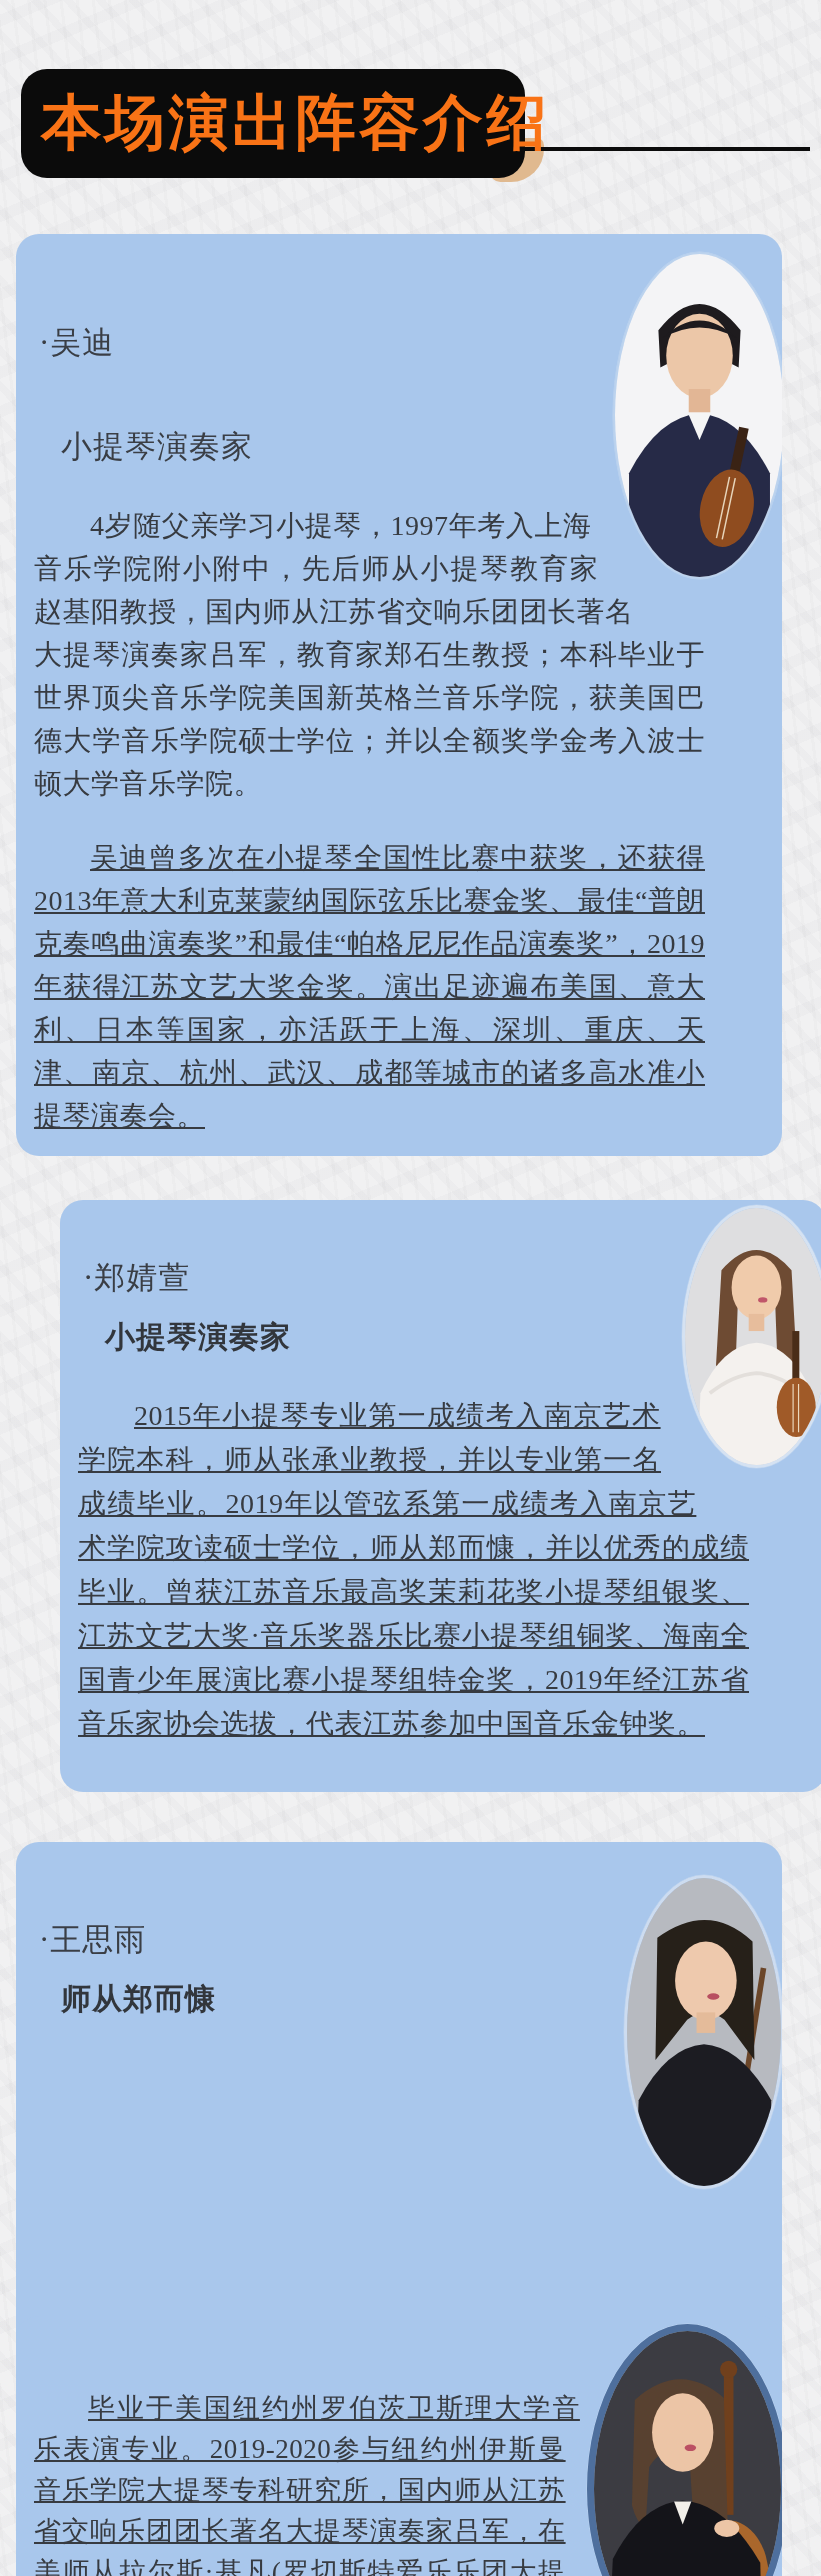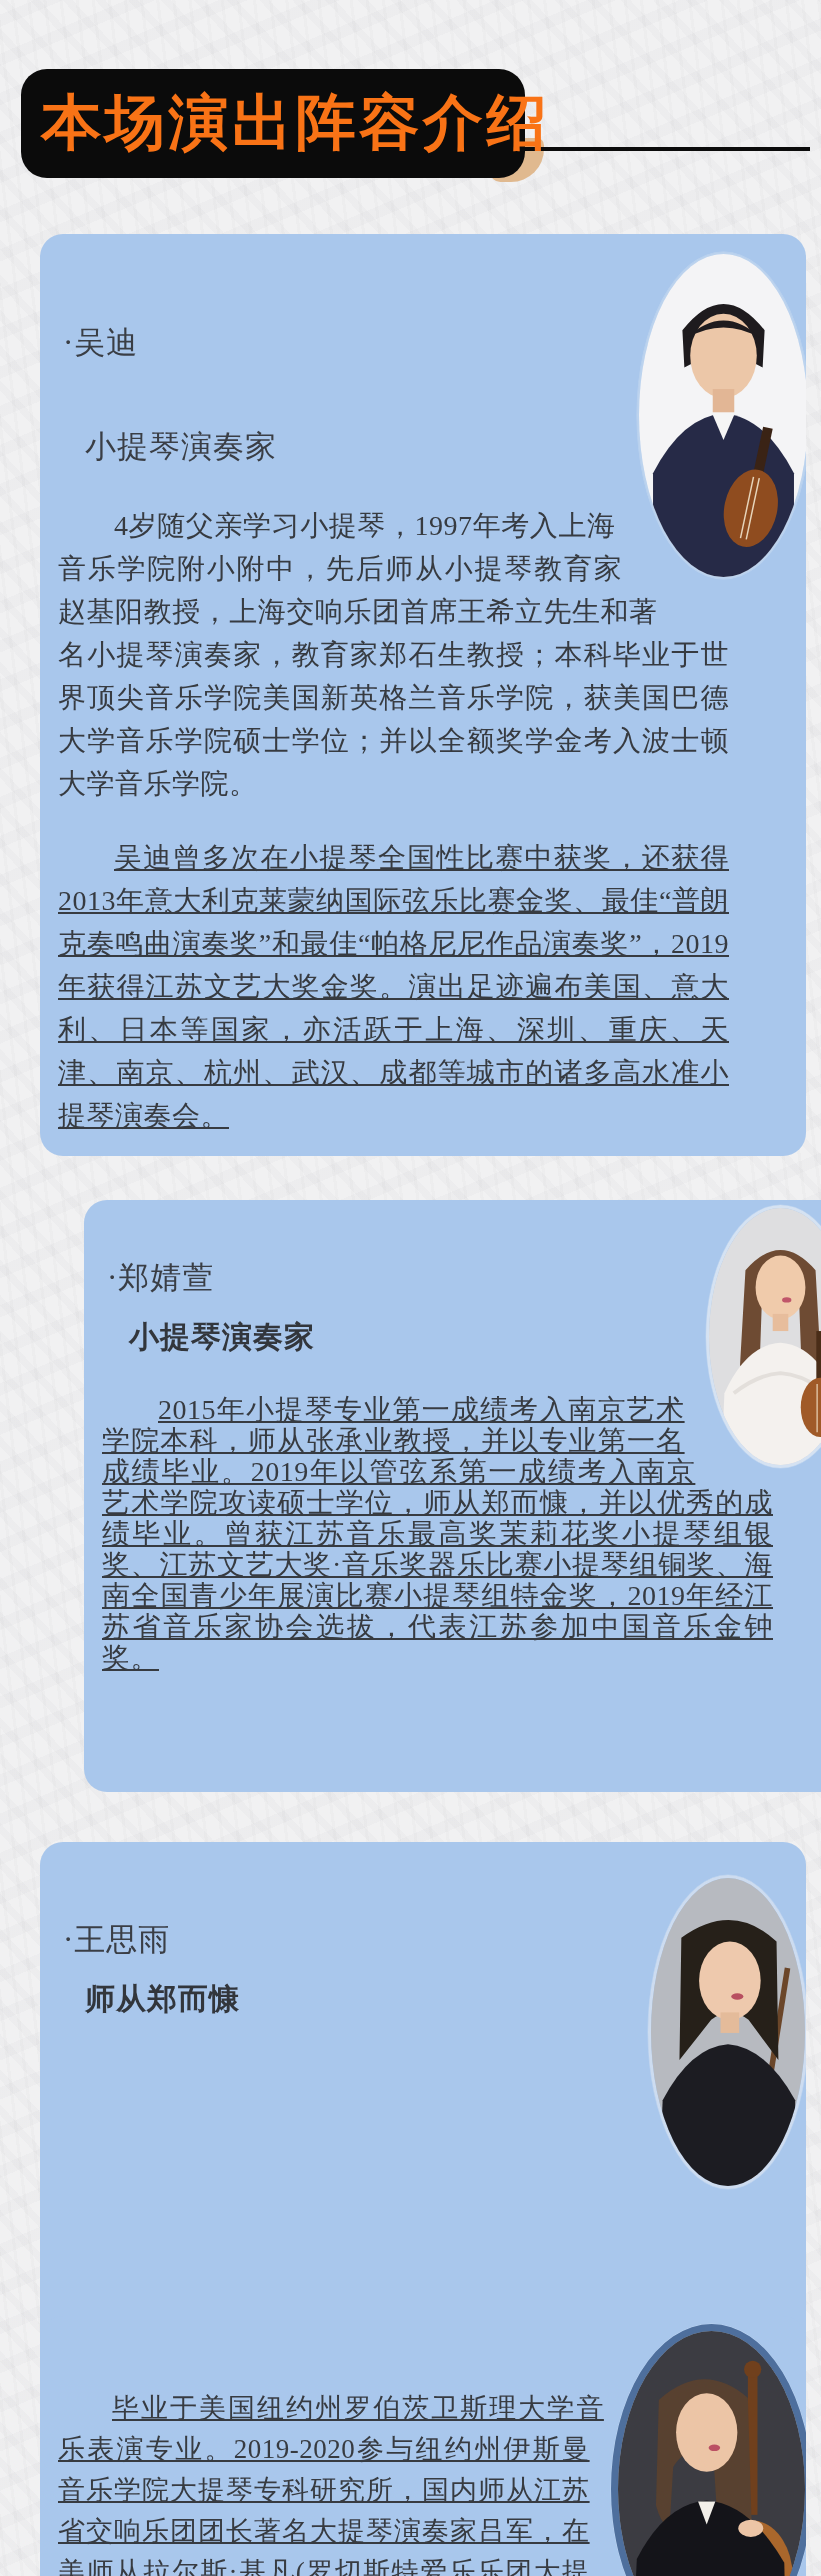--- a/index.html
+++ b/index.html
@@ -31,21 +31,21 @@
     background:#0b0b0b;border-radius:26px;
     display:flex;align-items:center;
   }
   .title-box .t{
     font-family:"Liberation Sans","DejaVu Sans",sans-serif;
     font-weight:900;color:#f97316;font-size:60px;letter-spacing:3.6px;
     padding-left:20.6px;white-space:nowrap;
   }
   
   .card{
-    position:absolute;left:40px;width:766px;
+    position:absolute;left:16px;width:766px;
     background:#a9c7ec;border-radius:23px;color:#373b41;
     overflow:hidden;box-sizing:border-box;
   }
   .card-1{top:234px;height:922px;padding-top:88px;}
   .card-2{top:1200px;height:592px;padding-top:57px;margin-left:44px;}
   .card-3{top:1842px;height:523px;padding-top:77px;}
   .card-4{top:2316px;height:734px;padding-top:72px;}
 
   .photo-float{
     float:right;position:relative;
@@ -72,21 +72,21 @@
   .card-1 .name{margin-bottom:62px;}
   .role{
     font-size:31px;margin:0 0 36px 45px;letter-spacing:1px;color:#3a3e45;
   }
   .card-3 .role{margin-bottom:28px;}
   .role-bold{
     font-family:"Liberation Sans","DejaVu Sans",sans-serif;
     font-weight:700;font-size:30px;color:#32363c;
   }
   .card p{
-    font-size:28px;line-height:31px;letter-spacing:0.5px;
+    font-size:28px;line-height:44px;letter-spacing:0.5px;
     text-align:justify;text-indent:2em;
     margin:0 77px 31px 18px;color:#373b41;
   }
   .card p:last-child{margin-bottom:0;text-decoration:underline;}
   .card-1 p{line-height:43px;}
   .card-3 p{line-height:49px;}
   .card-4 p{font-size:27px;line-height:41px;}
 </style>
 </head>
 <body>
@@ -114,21 +114,21 @@
             <rect x="125" y="176" width="10" height="56" fill="#3a2315"></rect>
             <ellipse cx="130" cy="260" rx="27" ry="40" fill="#8f4c1f"></ellipse>
             <line x1="126" y1="228" x2="126" y2="292" stroke="#e8d6bc" stroke-width="1.5"></line>
             <line x1="132" y1="228" x2="132" y2="292" stroke="#e8d6bc" stroke-width="1.5"></line>
           </g>
         </svg>
       </div>
     </div>
     <div class="name"><span>·</span><span>吴迪</span></div>
     <div class="role">小提琴演奏家</div>
-    <p>4岁随父亲学习小提琴，1997年考入上海音乐学院附小附中，先后师从小提琴教育家赵基阳教授，上海交响乐团首席王希立先生和著名小提琴演奏家，教育家郑石生教授；本科毕业于世界顶尖音乐学院美国新英格兰音乐学院，获美国巴德大学音乐学院硕士学位；并以全额奖学金考入波士顿大学音乐学院。</p>
+    <p>4岁随父亲学习小提琴，1997年考入上海音乐学院附小附中，先后师从小提琴教育家赵基阳教授，国内师从江苏省交响乐团团长著名大提琴演奏家吕军，教育家郑石生教授；本科毕业于世界顶尖音乐学院美国新英格兰音乐学院，获美国巴德大学音乐学院硕士学位；并以全额奖学金考入波士顿大学音乐学院。</p>
     <p>吴迪曾多次在小提琴全国性比赛中获奖，还获得2013年意大利克莱蒙纳国际弦乐比赛金奖、最佳“普朗克奏鸣曲演奏奖”和最佳“帕格尼尼作品演奏奖”，2019年获得江苏文艺大奖金奖。演出足迹遍布美国、意大利、日本等国家，亦活跃于上海、深圳、重庆、天津、南京、杭州、武汉、成都等城市的诸多高水准小提琴演奏会。</p>
   </section>
 
   <section class="card card-2">
     <div class="photo-float">
       <div class="photo">
         <svg viewBox="0 0 200 330" preserveAspectRatio="xMidYMid slice">
           <rect width="200" height="330" fill="#dedee0"></rect>
           <path d="M55,80 Q100,28 145,80 L152,205 Q140,215 127,203 L124,122 Q100,100 76,122 L73,208 Q58,216 48,202 Z" fill="#6e4b33"></path>
           <ellipse cx="100" cy="102" rx="32" ry="41" fill="#f0cbab"></ellipse>

